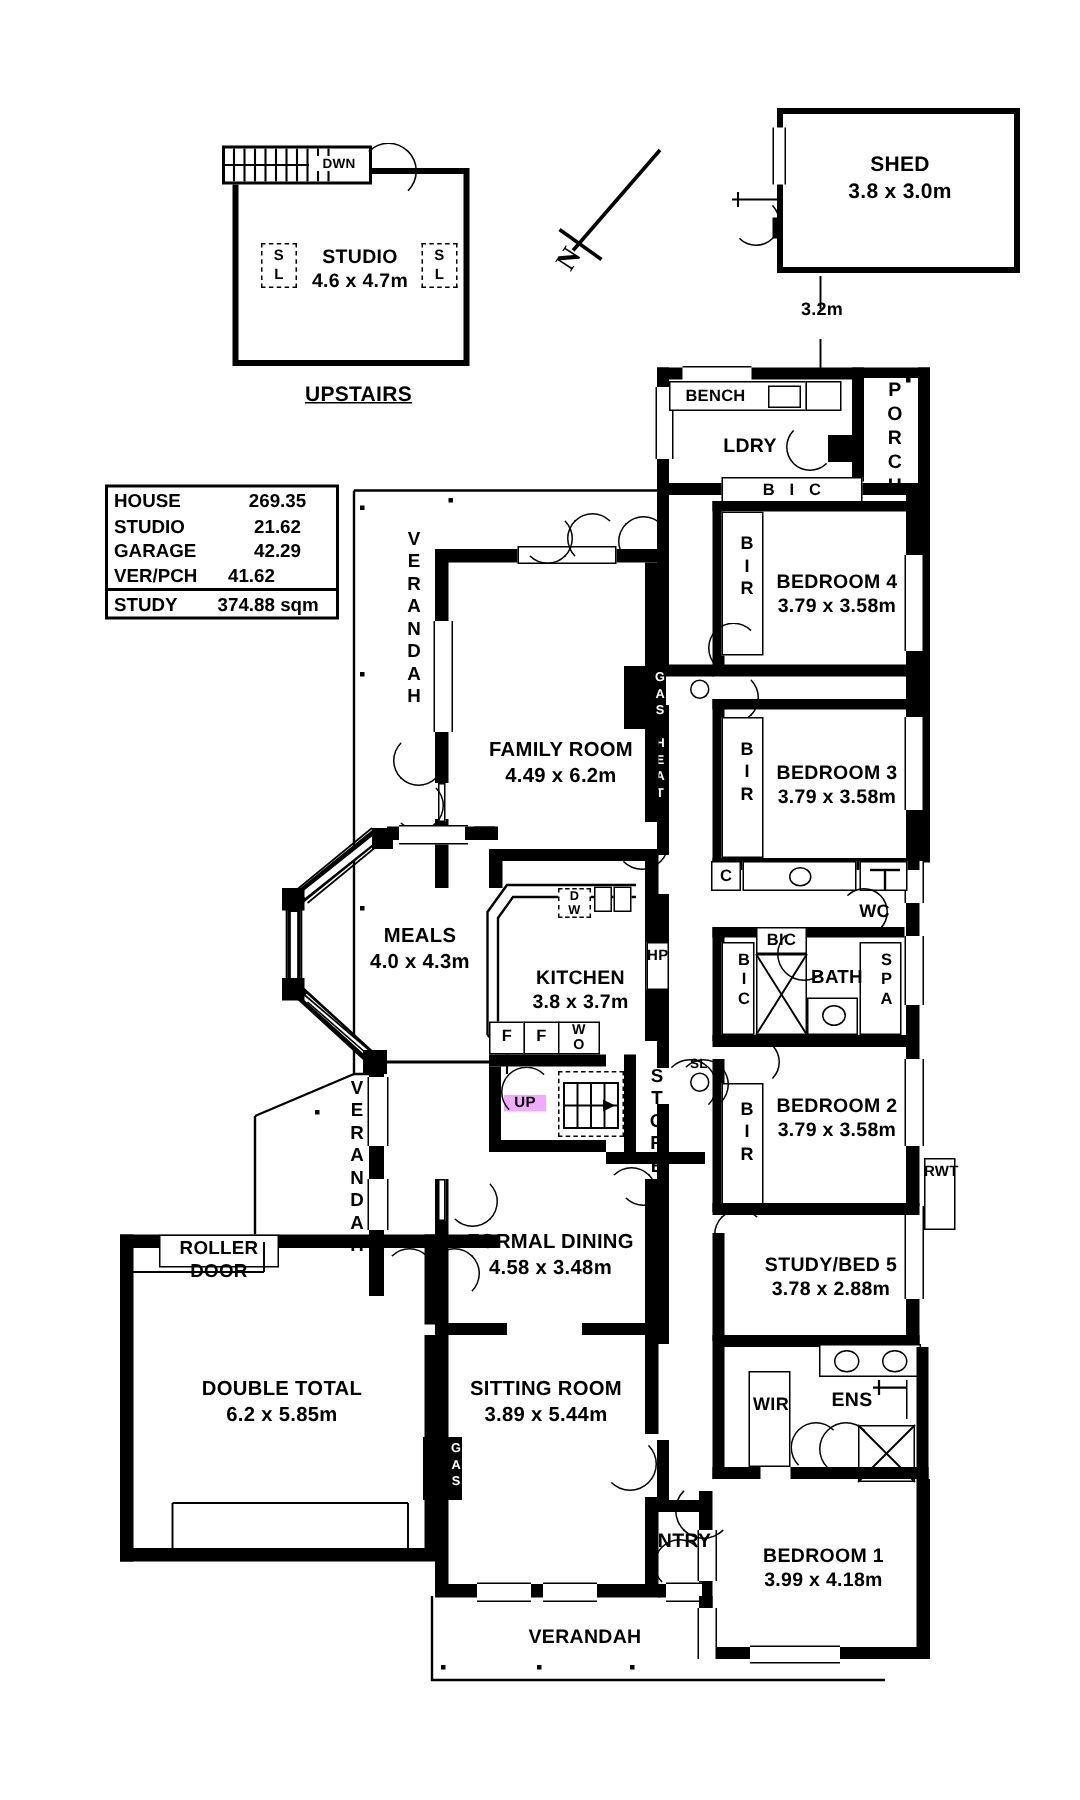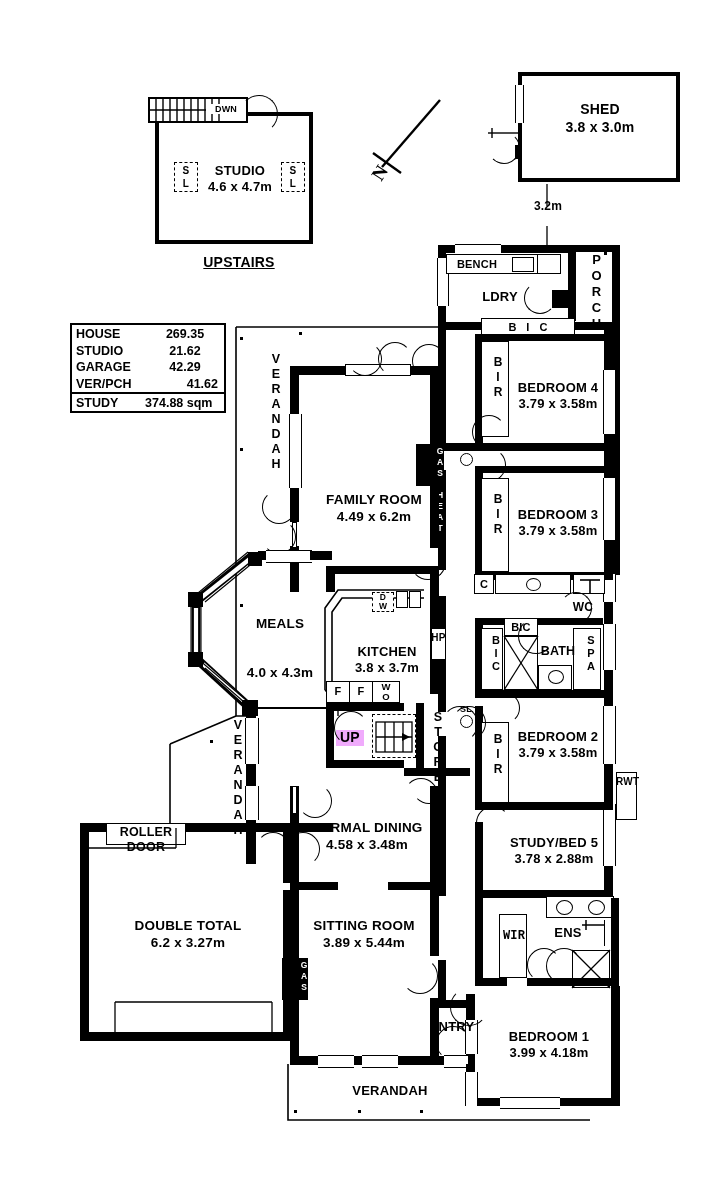--- a/index.html
+++ b/index.html
@@ -98,21 +98,21 @@
     <div style="display:flex;font-size:12.5px;font-weight:bold;line-height:16.5px;">
       <span style="width:76px;">STUDIO</span>
       <span style="width:66px;text-align:center;">21.62</span>
     </div>
     <div style="display:flex;font-size:12.5px;font-weight:bold;line-height:16.5px;">
       <span style="width:76px;">GARAGE</span>
       <span style="width:66px;text-align:center;">42.29</span>
     </div>
     <div style="display:flex;font-size:12.5px;font-weight:bold;line-height:16.5px;">
       <span style="width:76px;">VER/PCH</span>
-      <span style="width:66px;text-align:right;">41.62</span>
+      <span style="width:66px;text-align:left;">41.62</span>
     </div>
     <div style="display:flex;font-size:12.5px;font-weight:bold;line-height:18px;margin-top:2px;">
       <span style="width:70px;">STUDY</span>
       <span style="width:78px;text-align:left;">374.88 sqm</span>
     </div>
   </div>
 
   <svg style="left:0;top:0;width:720px;height:1200px;">
     <polyline points="236,327 236,716 246,716" fill="none" stroke="#000" stroke-width="1.6"></polyline>
     <polyline points="236,327 444,327" fill="none" stroke="#000" stroke-width="1.6"></polyline>
@@ -224,21 +224,21 @@
   <div class="arc4" style="left:476px;top:806px;width:32px;height:32px;"></div>
   <div class="lbl" style="left:495px;top:836px;width:118px;font-size:13px;">STUDY/BED 5</div>
   <div class="lbl" style="left:495px;top:852px;width:118px;font-size:13px;">3.78 x 2.88m</div>
   <div class="w" style="left:475px;top:890px;width:138px;height:8px;"></div>
 
   <div class="w" style="left:475px;top:898px;width:8px;height:88px;"></div>
   <div class="boxt" style="left:546px;top:896px;width:68px;height:22px;"></div>
   <div class="circ" style="left:556px;top:900px;width:15px;height:13px;"></div>
   <div class="circ" style="left:588px;top:900px;width:15px;height:13px;"></div>
   <div class="boxt" style="left:499px;top:914px;width:28px;height:64px;"></div>
-  <div class="lbl" style="left:497px;top:930px;width:34px;font-size:12px;font-family:Liberation Mono, monospace;">WIR</div>
+  <div class="lbl" style="left:497px;top:930px;width:34px;font-size:12px;">WIR</div>
   <div class="lbl" style="left:548px;top:926px;width:40px;font-size:13px;">ENS</div>
   <div class="boxt" style="left:572px;top:950px;width:38px;height:38px;"></div>
   <svg style="left:572px;top:950px;width:38px;height:38px;">
     <line x1="0" y1="0" x2="38" y2="38" stroke="#000" stroke-width="1.3"></line>
     <line x1="38" y1="0" x2="0" y2="38" stroke="#000" stroke-width="1.3"></line>
   </svg>
   <div class="winv" style="left:604px;top:920px;width:11px;height:26px;"></div>
   <svg style="left:582px;top:918px;width:26px;height:14px;">
     <line x1="0" y1="7" x2="22" y2="7" stroke="#000" stroke-width="1.5"></line>
     <line x1="4" y1="2" x2="4" y2="12" stroke="#000" stroke-width="1.5"></line>
@@ -322,21 +322,21 @@
     </g>
   </svg>
   <div class="w" style="left:248px;top:552px;width:14px;height:14px;"></div>
   <div class="w" style="left:188px;top:592px;width:15px;height:15px;"></div>
   <div class="w" style="left:188px;top:652px;width:15px;height:15px;"></div>
   <div class="w" style="left:242px;top:700px;width:16px;height:16px;"></div>
   <div class="w" style="left:258px;top:551px;width:10px;height:9px;"></div>
   <div class="win" style="left:266px;top:550px;width:46px;height:11px;"></div>
   <div class="w" style="left:310px;top:551px;width:20px;height:9px;"></div>
   <div class="lbl" style="left:228px;top:616px;width:104px;font-size:13.5px;">MEALS</div>
-  <div class="lbl" style="left:228px;top:633px;width:104px;font-size:13.5px;margin-top:32px;">4.0 x 4.3m</div>
+  <div class="lbl" style="left:228px;top:633px;width:104px;font-size:13.5px;">4.0 x 4.3m</div>
   <div class="thin" style="left:256px;top:707px;width:82px;height:2px;"></div>
   <svg style="left:330px;top:700px;width:16px;height:18px;">
     <line x1="8" y1="0" x2="8" y2="16" stroke="#000" stroke-width="1.4"></line>
   </svg>
 
   <div class="w" style="left:246px;top:706px;width:10px;height:12px;"></div>
   <div class="winv" style="left:245px;top:718px;width:12px;height:46px;"></div>
   <div class="w" style="left:246px;top:764px;width:10px;height:22px;"></div>
   <div class="winv" style="left:245px;top:786px;width:12px;height:34px;"></div>
   <div class="w" style="left:246px;top:820px;width:10px;height:24px;"></div>
@@ -374,21 +374,21 @@
   <svg style="left:376px;top:720px;width:40px;height:34px;">
     <g stroke="#000" stroke-width="1.3">
       <rect x="0" y="2" width="36" height="30" fill="none"></rect>
       <line x1="9" y1="2" x2="9" y2="32"></line>
         <line x1="18" y1="2" x2="18" y2="32"></line>
       <line x1="27" y1="2" x2="27" y2="32"></line>
       <line x1="0" y1="17" x2="36" y2="17"></line>
     </g>
     <polygon points="26,13 34,17 26,21" fill="#000"></polygon>
   </svg>
-  <div class="lbl" style="left:336px;top:730px;width:28px;font-size:14px;background:#f0abfc;">UP</div>
+  <div class="lbl" style="left:336px;top:730px;width:28px;font-size:10px;background:#f0abfc;">UP</div>
   <div class="arc4" style="left:334px;top:711px;width:32px;height:32px;"></div>
   <div class="w" style="left:416px;top:703px;width:8px;height:66px;"></div>
   <div class="vlbl" style="left:426px;top:710px;width:18px;font-size:12.5px;">STORE</div>
   <div class="arc2" style="left:442px;top:706px;width:34px;height:34px;"></div>
   <div class="w" style="left:404px;top:768px;width:66px;height:8px;"></div>
   <div class="arc3" style="left:412px;top:770px;width:32px;height:32px;"></div>
 
   <div class="w" style="left:290px;top:786px;width:9px;height:96px;"></div>
   <div class="w" style="left:430px;top:786px;width:9px;height:96px;"></div>
   <div class="boxt" style="left:292px;top:786px;width:5px;height:28px;"></div>
@@ -429,21 +429,21 @@
   <div class="w" style="left:80px;top:1032px;width:212px;height:9px;"></div>
   <div class="boxt" style="left:106px;top:823px;width:80px;height:22px;"></div>
   <svg style="left:78px;top:826px;width:130px;height:24px;">
     <line x1="3" y1="2" x2="3" y2="22" stroke="#000" stroke-width="1.3"></line>
     <line x1="98" y1="2" x2="98" y2="22" stroke="#000" stroke-width="1.3"></line>
     <line x1="3" y1="22" x2="98" y2="22" stroke="#000" stroke-width="1.3"></line>
   </svg>
   <div class="lbl" style="left:106px;top:825px;width:80px;font-size:12.5px;line-height:15px;">ROLLER
 DOOR</div>
   <div class="lbl" style="left:108px;top:918px;width:160px;font-size:13.5px;">DOUBLE TOTAL</div>
-  <div class="lbl" style="left:108px;top:935px;width:160px;font-size:13.5px;">6.2 x 3.27m</div>
+  <div class="lbl" style="left:108px;top:935px;width:160px;font-size:13.5px;">6.2 x 5.85m</div>
   <svg style="left:110px;top:1000px;width:170px;height:42px;">
     <line x1="5" y1="2" x2="5" y2="40" stroke="#000" stroke-width="1.3"></line>
     <line x1="162" y1="2" x2="162" y2="40" stroke="#000" stroke-width="1.3"></line>
     <line x1="5" y1="2" x2="162" y2="2" stroke="#000" stroke-width="1.3"></line>
   </svg>
   <div class="w" style="left:283px;top:823px;width:9px;height:60px;"></div>
   <div class="w" style="left:283px;top:890px;width:9px;height:150px;"></div>
   <div class="arc2" style="left:256px;top:832px;width:32px;height:32px;"></div>
   <div class="arc2" style="left:286px;top:832px;width:32px;height:32px;"></div>
   <div class="w" style="left:292px;top:823px;width:40px;height:9px;"></div>

